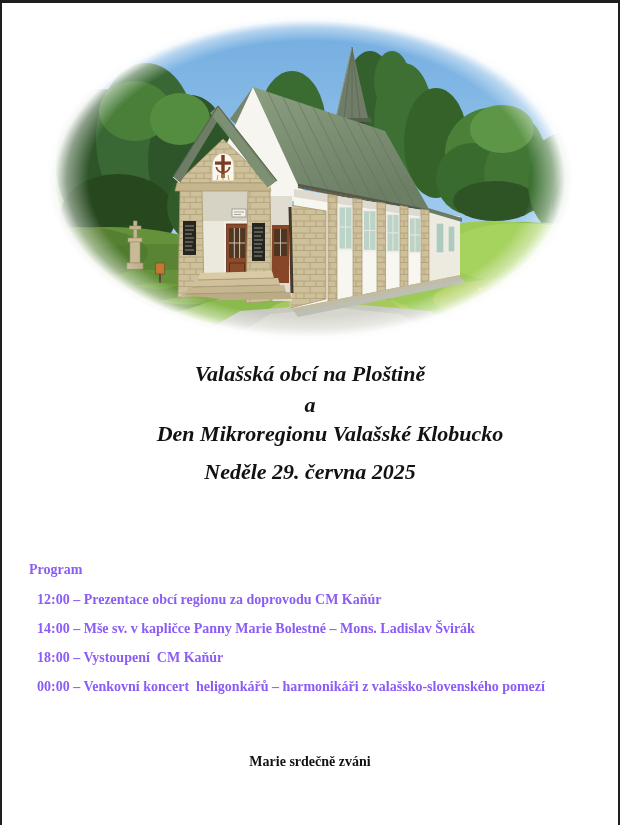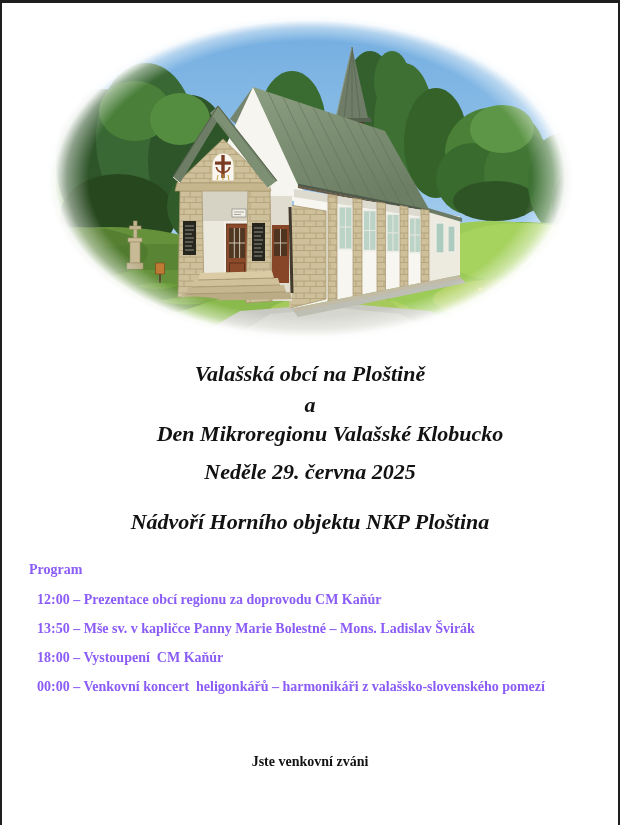--- a/index.html
+++ b/index.html
@@ -274,28 +274,27 @@
     </g>
 
     <rect x="0" y="0" width="540" height="335" fill="url(#vig)"></rect>
   </svg>
 
   <div class="titles">
     <div class="t-line t-1">Valašská obcí na Ploštině</div>
     <div class="t-line t-2">a</div>
     <div class="t-line t-3">Den Mikroregionu Valašské Klobucko</div>
     <div class="t-line t-4">Neděle 29. června 2025</div>
-    <div class="t-line">Nádvoří Horního objektu NKP Ploština</div>
   </div>
 
   <div class="program">
     <h3>Program</h3>
     <p>12:00 – Prezentace obcí regionu za doprovodu CM Kaňúr</p>
-    <p>13:50 – Mše sv. v kapličce Panny Marie Bolestné – Mons. Ladislav Švirák</p>
+    <p>14:00 – Mše sv. v kapličce Panny Marie Bolestné – Mons. Ladislav Švirák</p>
     <p>18:00 – Vystoupení  CM Kaňúr</p>
     <p>00:00 – Venkovní koncert  heligonkářů – harmonikáři z valašsko-slovenského pomezí</p>
   </div>
 
   <div class="footer">
-    <div class="f-line">Jste venkovní zváni</div>
+    <div class="f-line">Marie srdečně zváni</div>
   </div>
 
 </div>
 
 </body></html>

